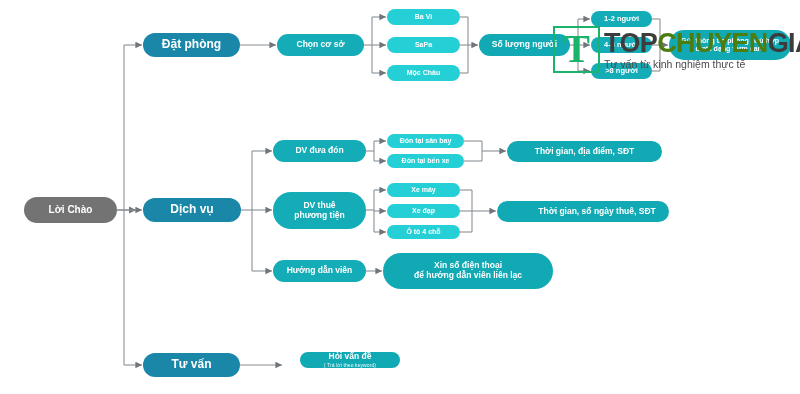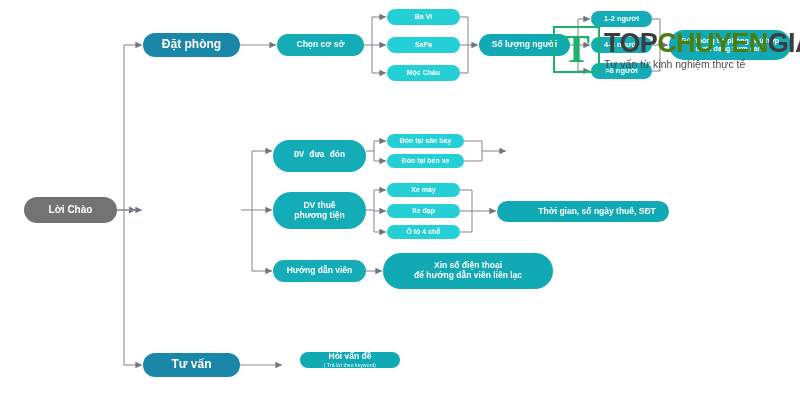--- a/index.html
+++ b/index.html
@@ -211,29 +211,35 @@
     <span>4-8 người</span>
   </div>
   <div class="node lvl2" style="left:591px;top:63px;width:61px;height:16px;font-size:7.5px;">
     <span>&gt;8 người</span>
   </div>
   <div class="node summary" style="left:669px;top:30px;width:122px;height:30px;font-size:7px;border-radius:16px;">
     <span>Gửi thông tin phòng phù hợp</span>
     <span style="display:block;">dưới dạng form card</span>
   </div>
 
-
-  <div class="node lvl2" style="left:273px;top:140px;width:93px;height:32px;font-family:Liberation Mono, monospace;">
+  <div class="node lvl1" style="left:143px;top:198px;width:98px;height:24px;">
+    <span>Dịch vụ</span>
+  </div>
+
+  <div class="node lvl2" style="left:273px;top:140px;width:93px;height:22px;">
     <span>DV đưa đón</span>
   </div>
   <div class="node lvl3" style="left:387px;top:134px;width:77px;height:14px;">
     <span>Đón tại sân bay</span>
   </div>
   <div class="node lvl3" style="left:387px;top:154px;width:77px;height:14px;">
     <span>Đón tại bến xe</span>
+  </div>
+  <div class="node summary" style="left:507px;top:141px;width:155px;height:21px;">
+    <span>Thời gian, địa điểm, SĐT</span>
   </div>
 
   <div class="node lvl2" style="left:273px;top:192px;width:93px;height:37px;border-radius:18px;">
     <span>DV thuê</span>
     <span>phương tiện</span>
   </div>
   <div class="node lvl3" style="left:387px;top:183px;width:73px;height:14px;">
     <span>Xe máy</span>
   </div>
   <div class="node lvl3" style="left:387px;top:204px;width:73px;height:14px;">

